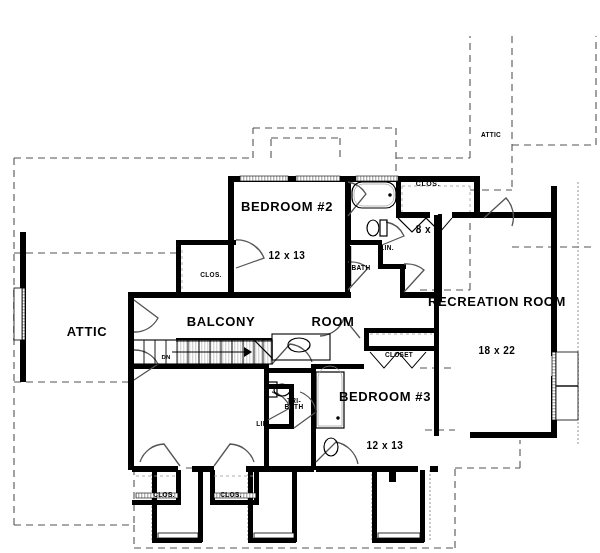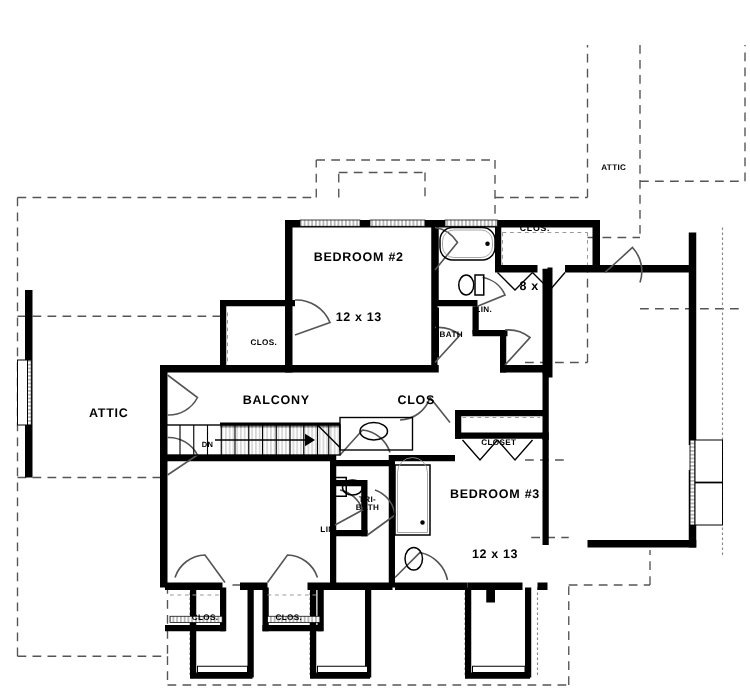--- a/index.html
+++ b/index.html
@@ -4,21 +4,21 @@
 <title>Floor Plan</title>
 <style>
   html,body{margin:0;padding:0;background:#ffffff;}
   body{width:600px;height:553px;overflow:hidden;
        font-family:"Liberation Sans","DejaVu Sans",sans-serif;}
   #plan{position:relative;width:600px;height:553px;background:#fff;}
   #plan svg{display:block;width:600px;height:553px;}
   .lbl{position:absolute;text-align:center;font-weight:bold;color:#000;
        letter-spacing:0.6px;line-height:1.05;white-space:pre;
        transform:translate(-50%,-50%);}
-  .lbl .nm{display:block;font-size:10px;}
+  .lbl .nm{display:block;font-size:13px;}
   .lbl .dim{display:block;font-size:10px;margin-top:4px;letter-spacing:0.5px;}
   .lbl.sm .nm{font-size:7px;}
   .lbl.xs .nm{font-size:6.5px;letter-spacing:0.3px;}
   .lbl.dn .nm{font-size:6px;letter-spacing:0.2px;}
 </style>
 </head>
 <body>
 
 <div id="plan">
 
@@ -273,33 +273,37 @@
 
 <div class="lbl xs" style="left:491px;top:127px;">
   <span class="nm">ATTIC</span>
 </div>
 
 <div class="lbl" style="left:287px;top:222px;">
   <span class="nm">BEDROOM #2</span>
   <span class="dim">12 x 13</span>
 </div>
 
-<div class="lbl" style="left:396px;top:412px;">
+<div class="lbl" style="left:385px;top:412px;">
   <span class="nm">BEDROOM #3</span>
   <span class="dim">12 x 13</span>
 </div>
 
 
+<div class="lbl" style="left:497px;top:317px;">
+  <span class="nm">RECREATION ROOM</span>
+  <span class="dim">18 x 22</span>
+</div>
 
 <div class="lbl" style="left:221px;top:313px;">
   <span class="nm">BALCONY</span>
 </div>
 
 <div class="lbl" style="left:333px;top:313px;">
-  <span class="nm">CLOS</span>
+  <span class="nm">ROOM</span>
 </div>
 
 <div class="lbl xs" style="left:399px;top:347px;">
   <span class="nm">CLOSET</span>
 </div>
 
 <div class="lbl sm" style="left:428px;top:199px;">
   <span class="nm">CLOS.</span>
   <span class="dim">8 x 4</span>
 </div>

